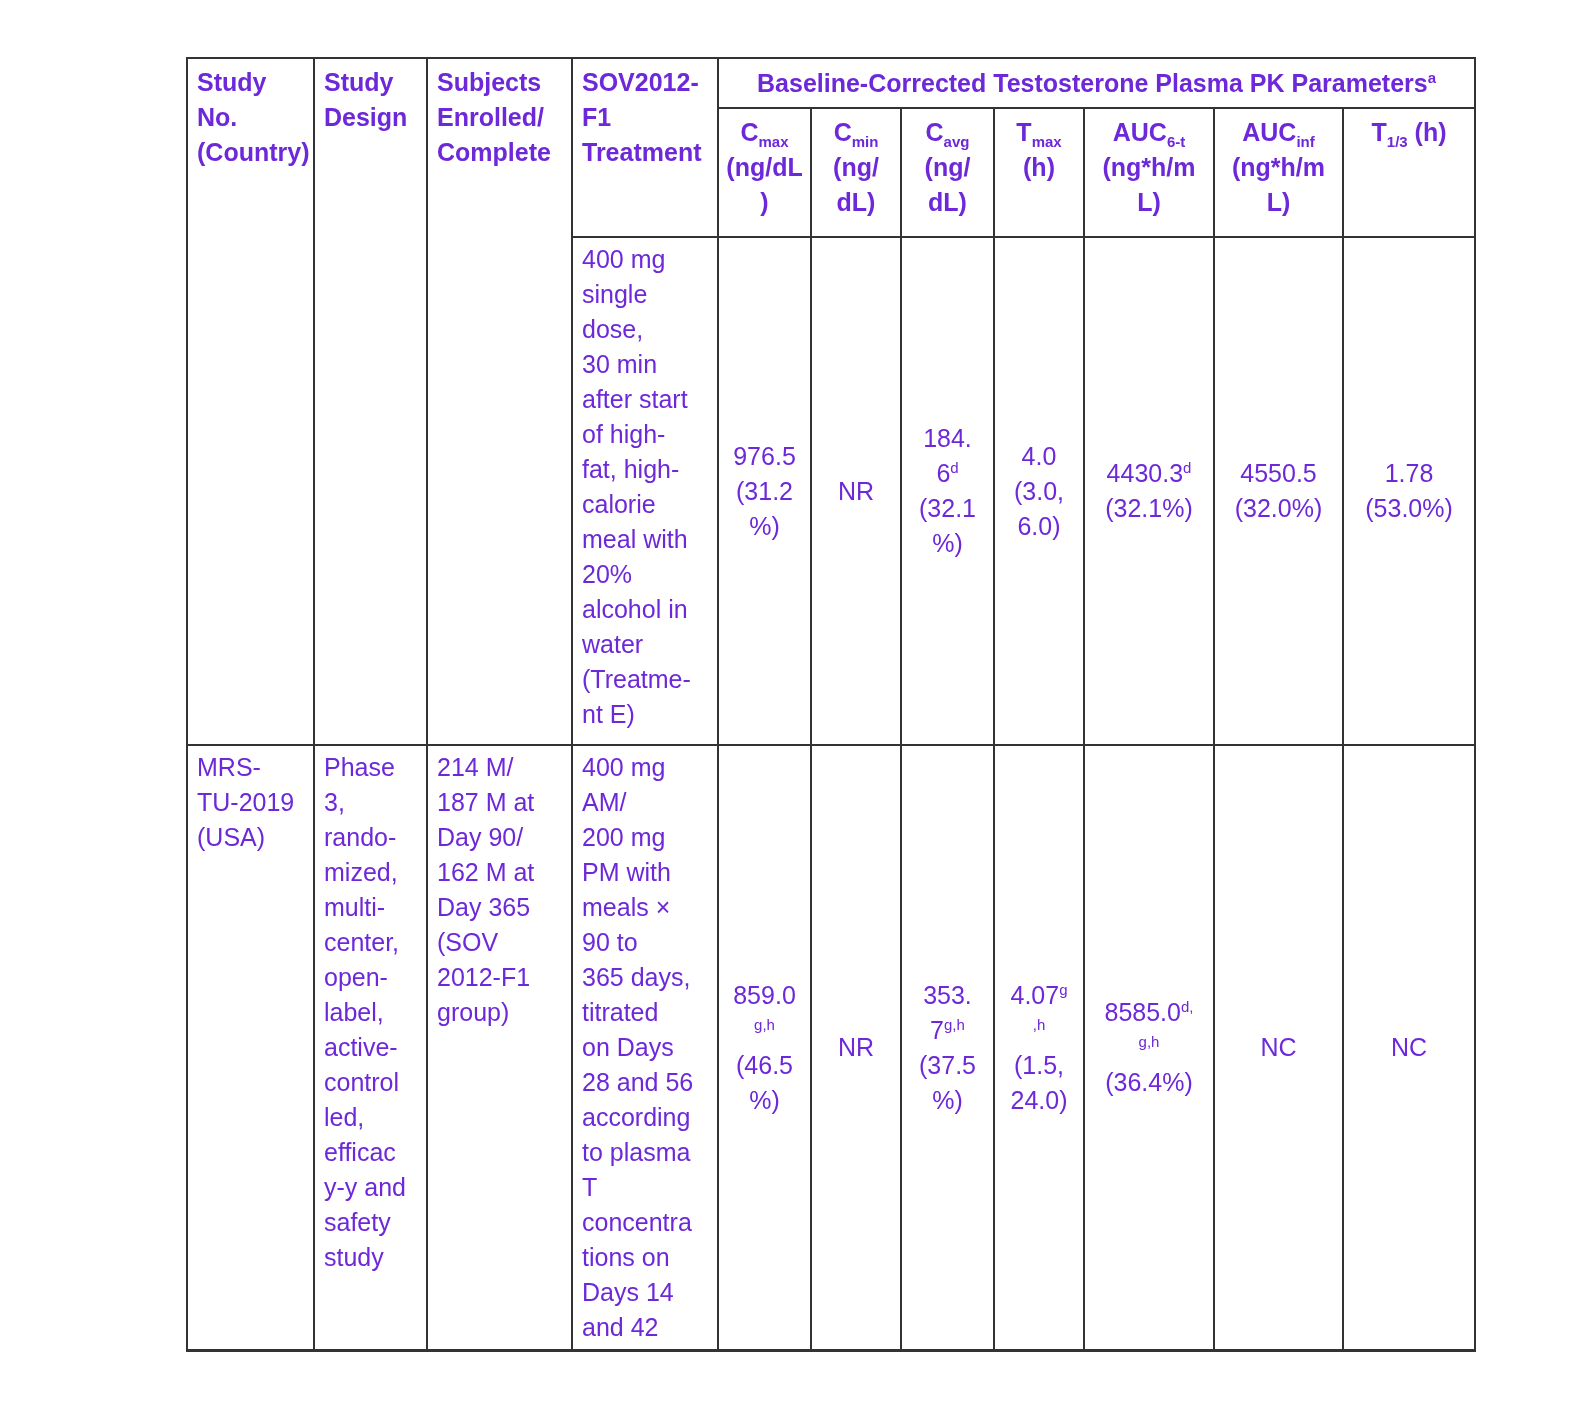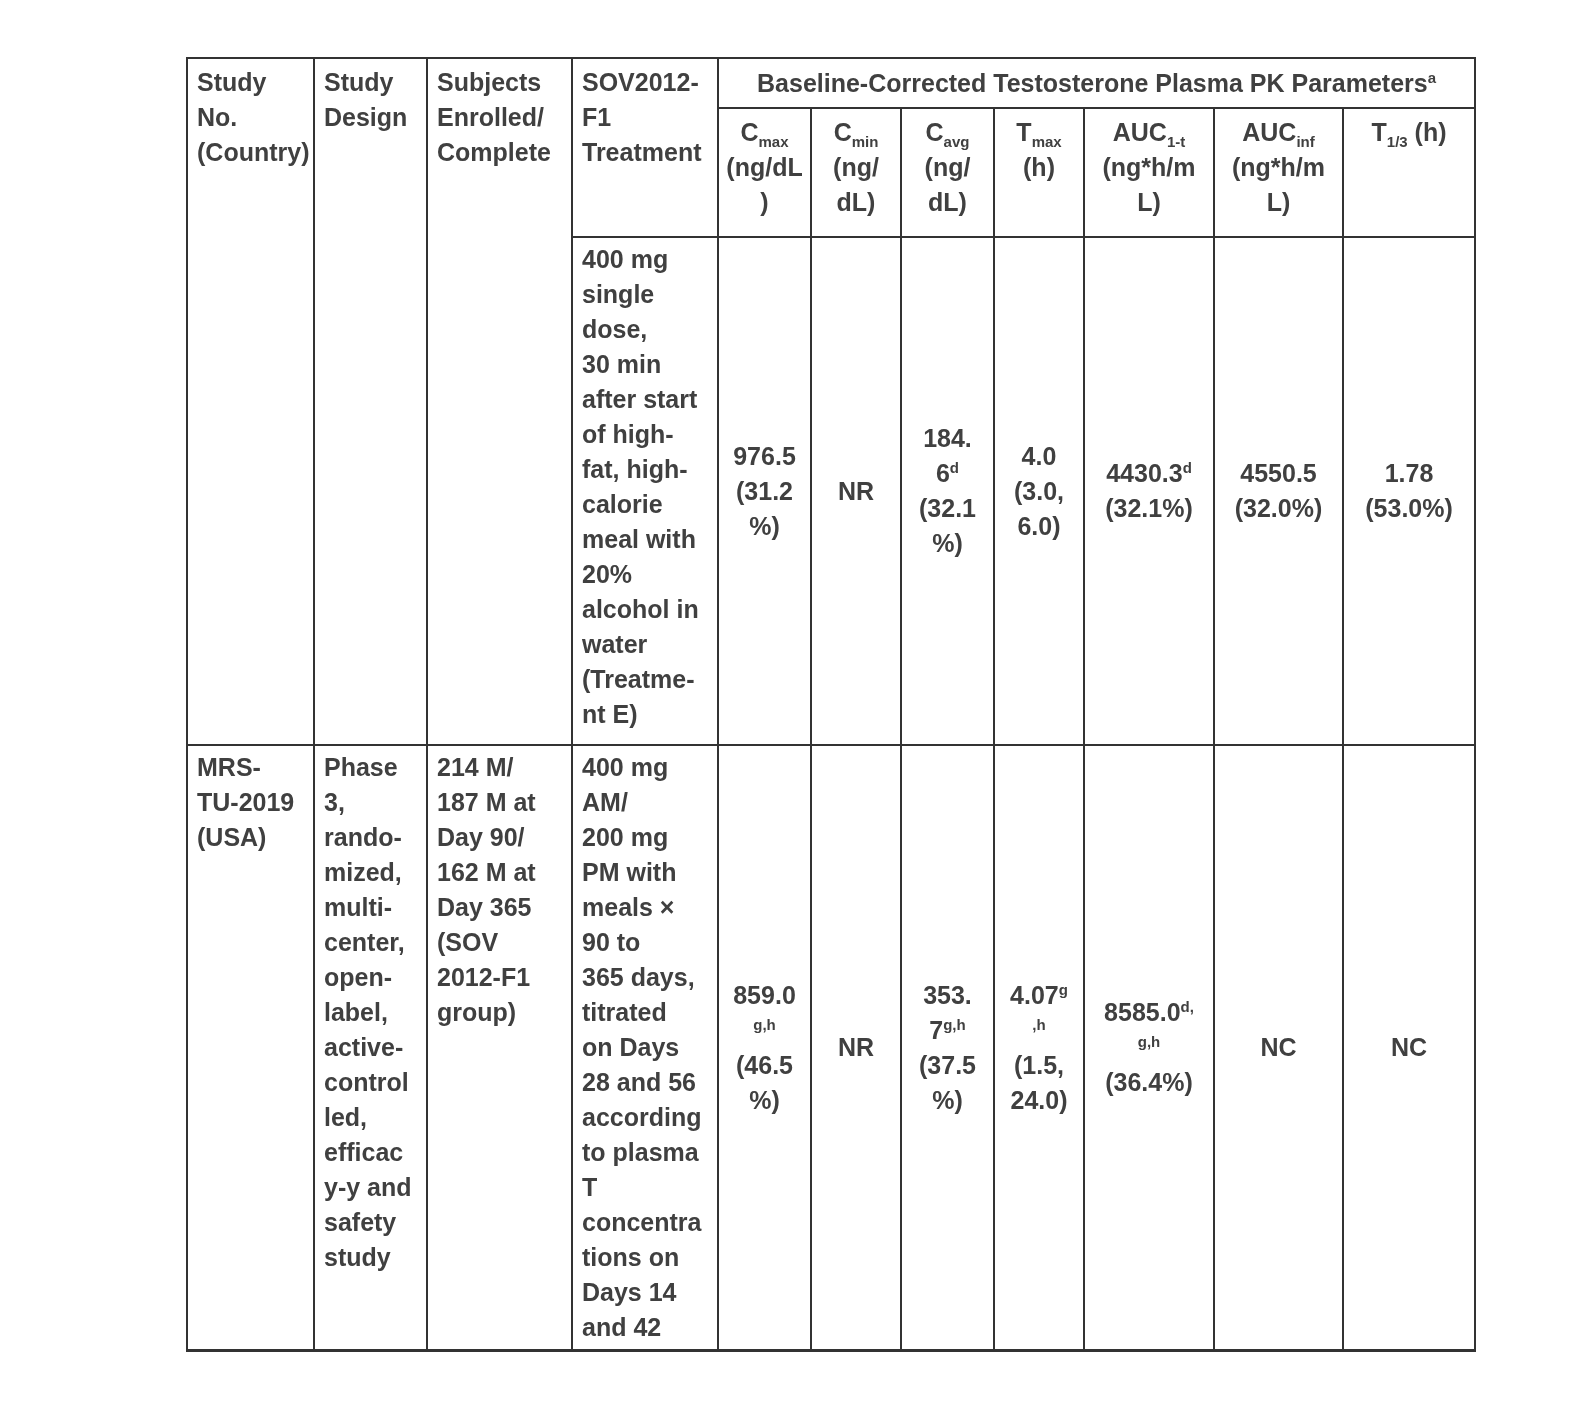--- a/index.html
+++ b/index.html
@@ -22,30 +22,30 @@
     top: 57px;
     width: 1288px;
     border-collapse: collapse;
     table-layout: fixed;
   }
   table.pk-table th,
   table.pk-table td {
     border: 2px solid #333333;
     font-size: 25px;
     line-height: 35px;
-    color: #404040;
+    color: #6d28d9;
     box-sizing: border-box;
     margin-top: 27px;
   }
   table.pk-table tr.r2 th,
   table.pk-table tr.r2 td {
     border-bottom-width: 3px;
   }
   th { font-weight: bold; }
-  td { font-weight: bold; }
+  td { font-weight: normal; }
   
   .lh {
     vertical-align: top;
     text-align: left;
     padding: 6px 6px 4px 9px;
   }
   
   .gh {
     vertical-align: middle;
     text-align: center;
@@ -108,21 +108,21 @@
         <th class="lh" rowspan="3">Study<br>Design</th>
         <th class="lh" rowspan="3">Subjects<br>Enrolled/<br>Complete</th>
         <th class="lh" rowspan="2">SOV2012-<br>F1<br>Treatment</th>
         <th class="gh" colspan="7">Baseline-Corrected Testosterone Plasma PK Parameters<sup>a</sup></th>
       </tr>
       <tr class="hrow2">
         <th class="sh">C<sub>max</sub><br>(ng/dL<br>)</th>
         <th class="sh">C<sub>min</sub><br>(ng/<br>dL)</th>
         <th class="sh">C<sub>avg</sub><br>(ng/<br>dL)</th>
         <th class="sh">T<sub>max</sub><br>(h)</th>
-        <th class="sh">AUC<sub>1-t</sub><br>(ng*h/m<br>L)</th>
+        <th class="sh">AUC<sub>6-t</sub><br>(ng*h/m<br>L)</th>
         <th class="sh">AUC<sub>inf</sub><br>(ng*h/m<br>L)</th>
         <th class="sh">T<sub>1/3</sub> (h)</th>
       </tr>
       <tr class="r1">
         <td class="txt">400 mg<br>single<br>dose,<br>30 min<br>after start<br>of high-<br>fat, high-<br>calorie<br>meal with<br>20%<br>alcohol in<br>water<br>(Treatme-<br>nt E)</td>
         <td class="num">976.5<br>(31.2<br>%)</td>
         <td class="num">NR</td>
         <td class="num">184.<br>6<sup>d</sup><br>(32.1<br>%)</td>
         <td class="num">4.0<br>(3.0,<br>6.0)</td>
         <td class="num">4430.3<sup>d</sup><br>(32.1%)</td>

